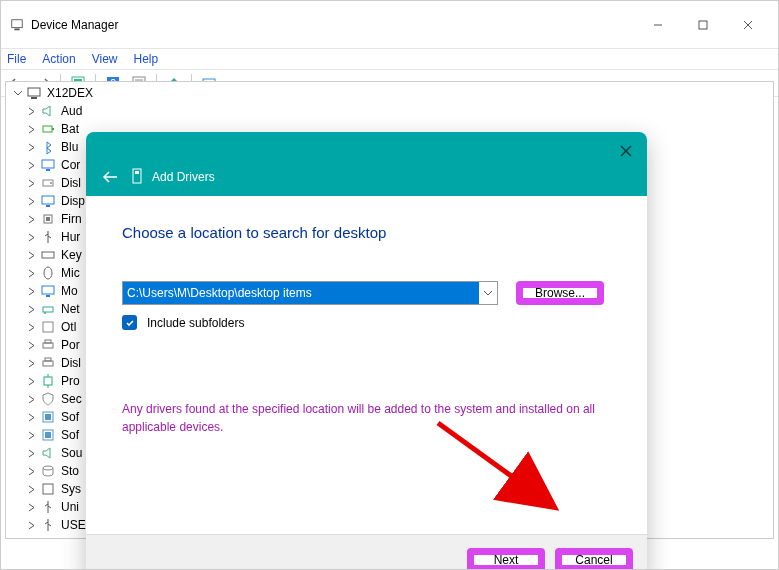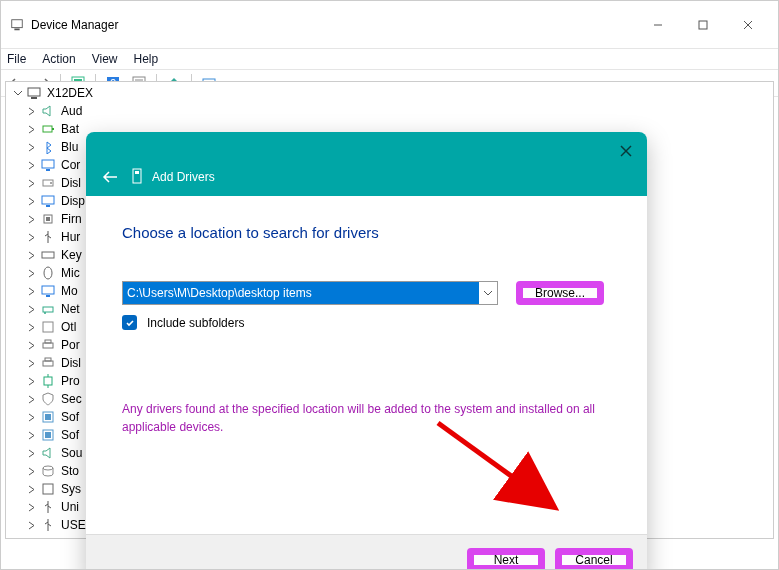--- a/index.html
+++ b/index.html
@@ -38,21 +38,21 @@
 
   
   .menubar {
     height: 20px;
     display: flex;
     align-items: center;
     padding: 0 6px;
     gap: 16px;
     font-size: 12px;
   }
-  .menubar .menu-item { color: #0f172a; }
+  .menubar .menu-item { color: #1d4ed8; }
 
   
   .toolbar {
     height: 28px;
     display: flex;
     align-items: center;
     padding: 2px 4px;
     gap: 2px;
     border-top: 1px solid #e5e5e5;
     border-bottom: 1px solid #e5e5e5;
@@ -637,21 +637,21 @@
     <span class="dlg-title-icon">
       <svg width="14" height="16" viewBox="0 0 14 16">
           <rect x="3" y="1" width="8" height="14" fill="none" stroke="#fff"></rect>
           <rect x="5" y="3" width="4" height="3" fill="#fff"></rect>
         </svg>
     </span>
     <span class="dlg-title">Add Drivers</span>
   </div>
 
   <div class="dlg-body">
-    <div class="dlg-heading">Choose a location to search for drivers</div>
+    <div class="dlg-heading">Choose a location to search for desktop</div>
 
     <div class="path-row">
       <div class="path-combo">
         <input type="text" value="C:\Users\M\Desktop\desktop items" style="">
         <div class="dd-btn">
           <svg width="10" height="6" viewBox="0 0 10 6">
               <path d="M1 1 L5 5 L9 1" fill="none" stroke="#555"></path>
             </svg>
         </div>
       </div>

